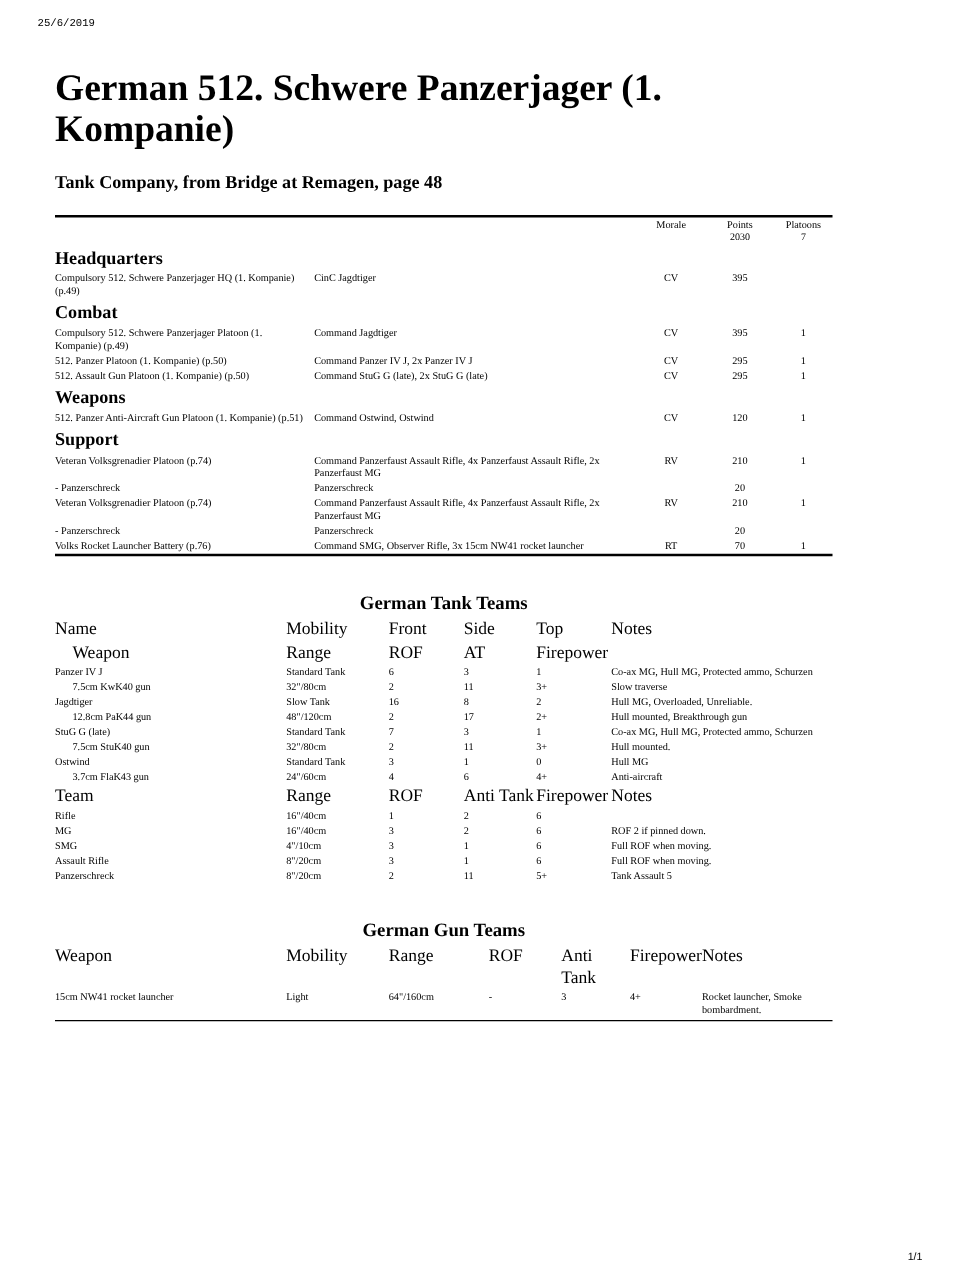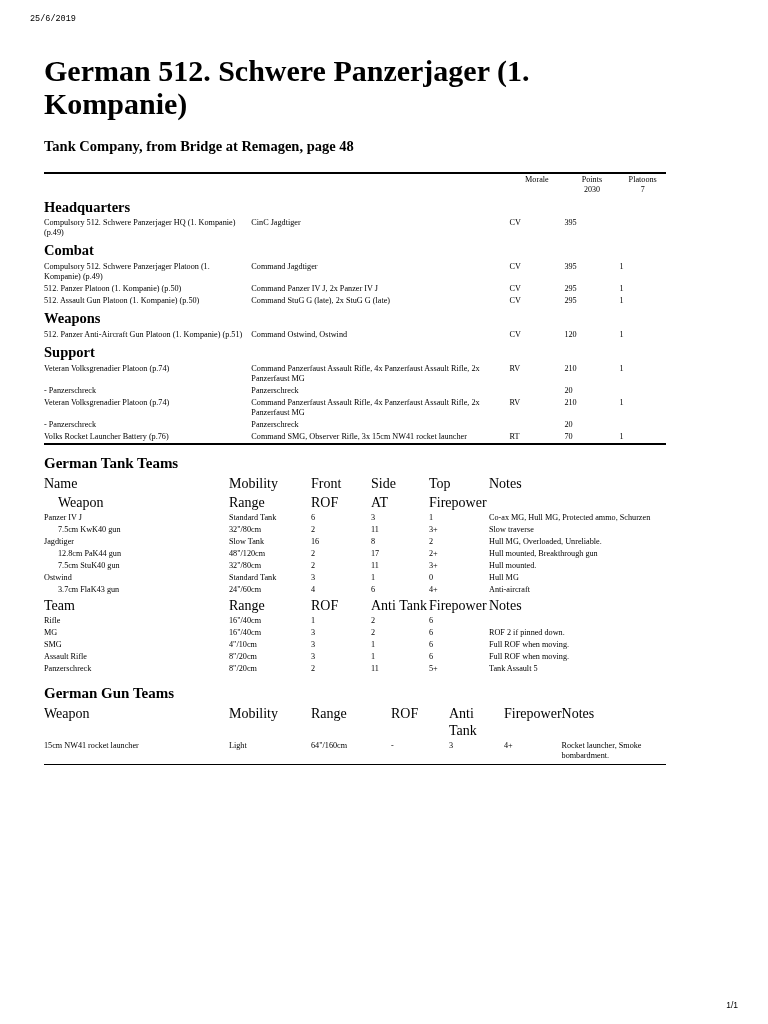--- a/index.html
+++ b/index.html
@@ -80,39 +80,40 @@
   }
   .force-head td.blank { text-align: left; }
   .force-head .sub { display:block; font-size: 8px; }
 
   .force-table td {
     font-size: 8.2px;
     vertical-align: top;
     padding: 1px 0;
     line-height: 1.22;
   }
-  .force-table td.c { text-align: left; }
+  .force-table td.c { text-align: center; }
   .section-title td {
     font-size: 14.5px;
     font-weight: bold;
     padding: 3px 0 1px 0;
     font-family: "Liberation Serif", serif;
   }
   .col-unit { width: 190px; padding-right: 6px !important; }
   .col-wep  { width: 238px; padding-right: 6px !important; }
   .col-mor  { width: 52px; }
   .col-pts  { width: 52px; }
   .col-plt  { width: 44px; }
 
   
   .team-title {
     font-family: "Liberation Serif", serif;
     font-weight: bold;
     font-size: 15px;
-    margin: 10px 0 2px 0;
+    margin: 30px 0 2px 0;
+    text-align: center;
   }
   .team-table td, .team-table th {
     font-size: 8.2px;
     text-align: left;
     vertical-align: top;
     padding: 1px 0;
     font-weight: normal;
     line-height: 1.22;
   }
   .team-table th { font-size: 14px; }
@@ -308,20 +309,28 @@
       </tr>
       <tr>
         <td class="indent">12.8cm PaK44 gun</td>
         <td>48"/120cm</td>
         <td>2</td>
         <td>17</td>
         <td>2+</td>
         <td>Hull mounted, Breakthrough gun</td>
       </tr>
       <tr>
+        <td>StuG G (late)</td>
+        <td>Standard Tank</td>
+        <td>7</td>
+        <td>3</td>
+        <td>1</td>
+        <td>Co-ax MG, Hull MG, Protected ammo, Schurzen</td>
+      </tr>
+      <tr>
         <td class="indent">7.5cm StuK40 gun</td>
         <td>32"/80cm</td>
         <td>2</td>
         <td>11</td>
         <td>3+</td>
         <td>Hull mounted.</td>
       </tr>
       <tr>
         <td>Ostwind</td>
         <td>Standard Tank</td>

